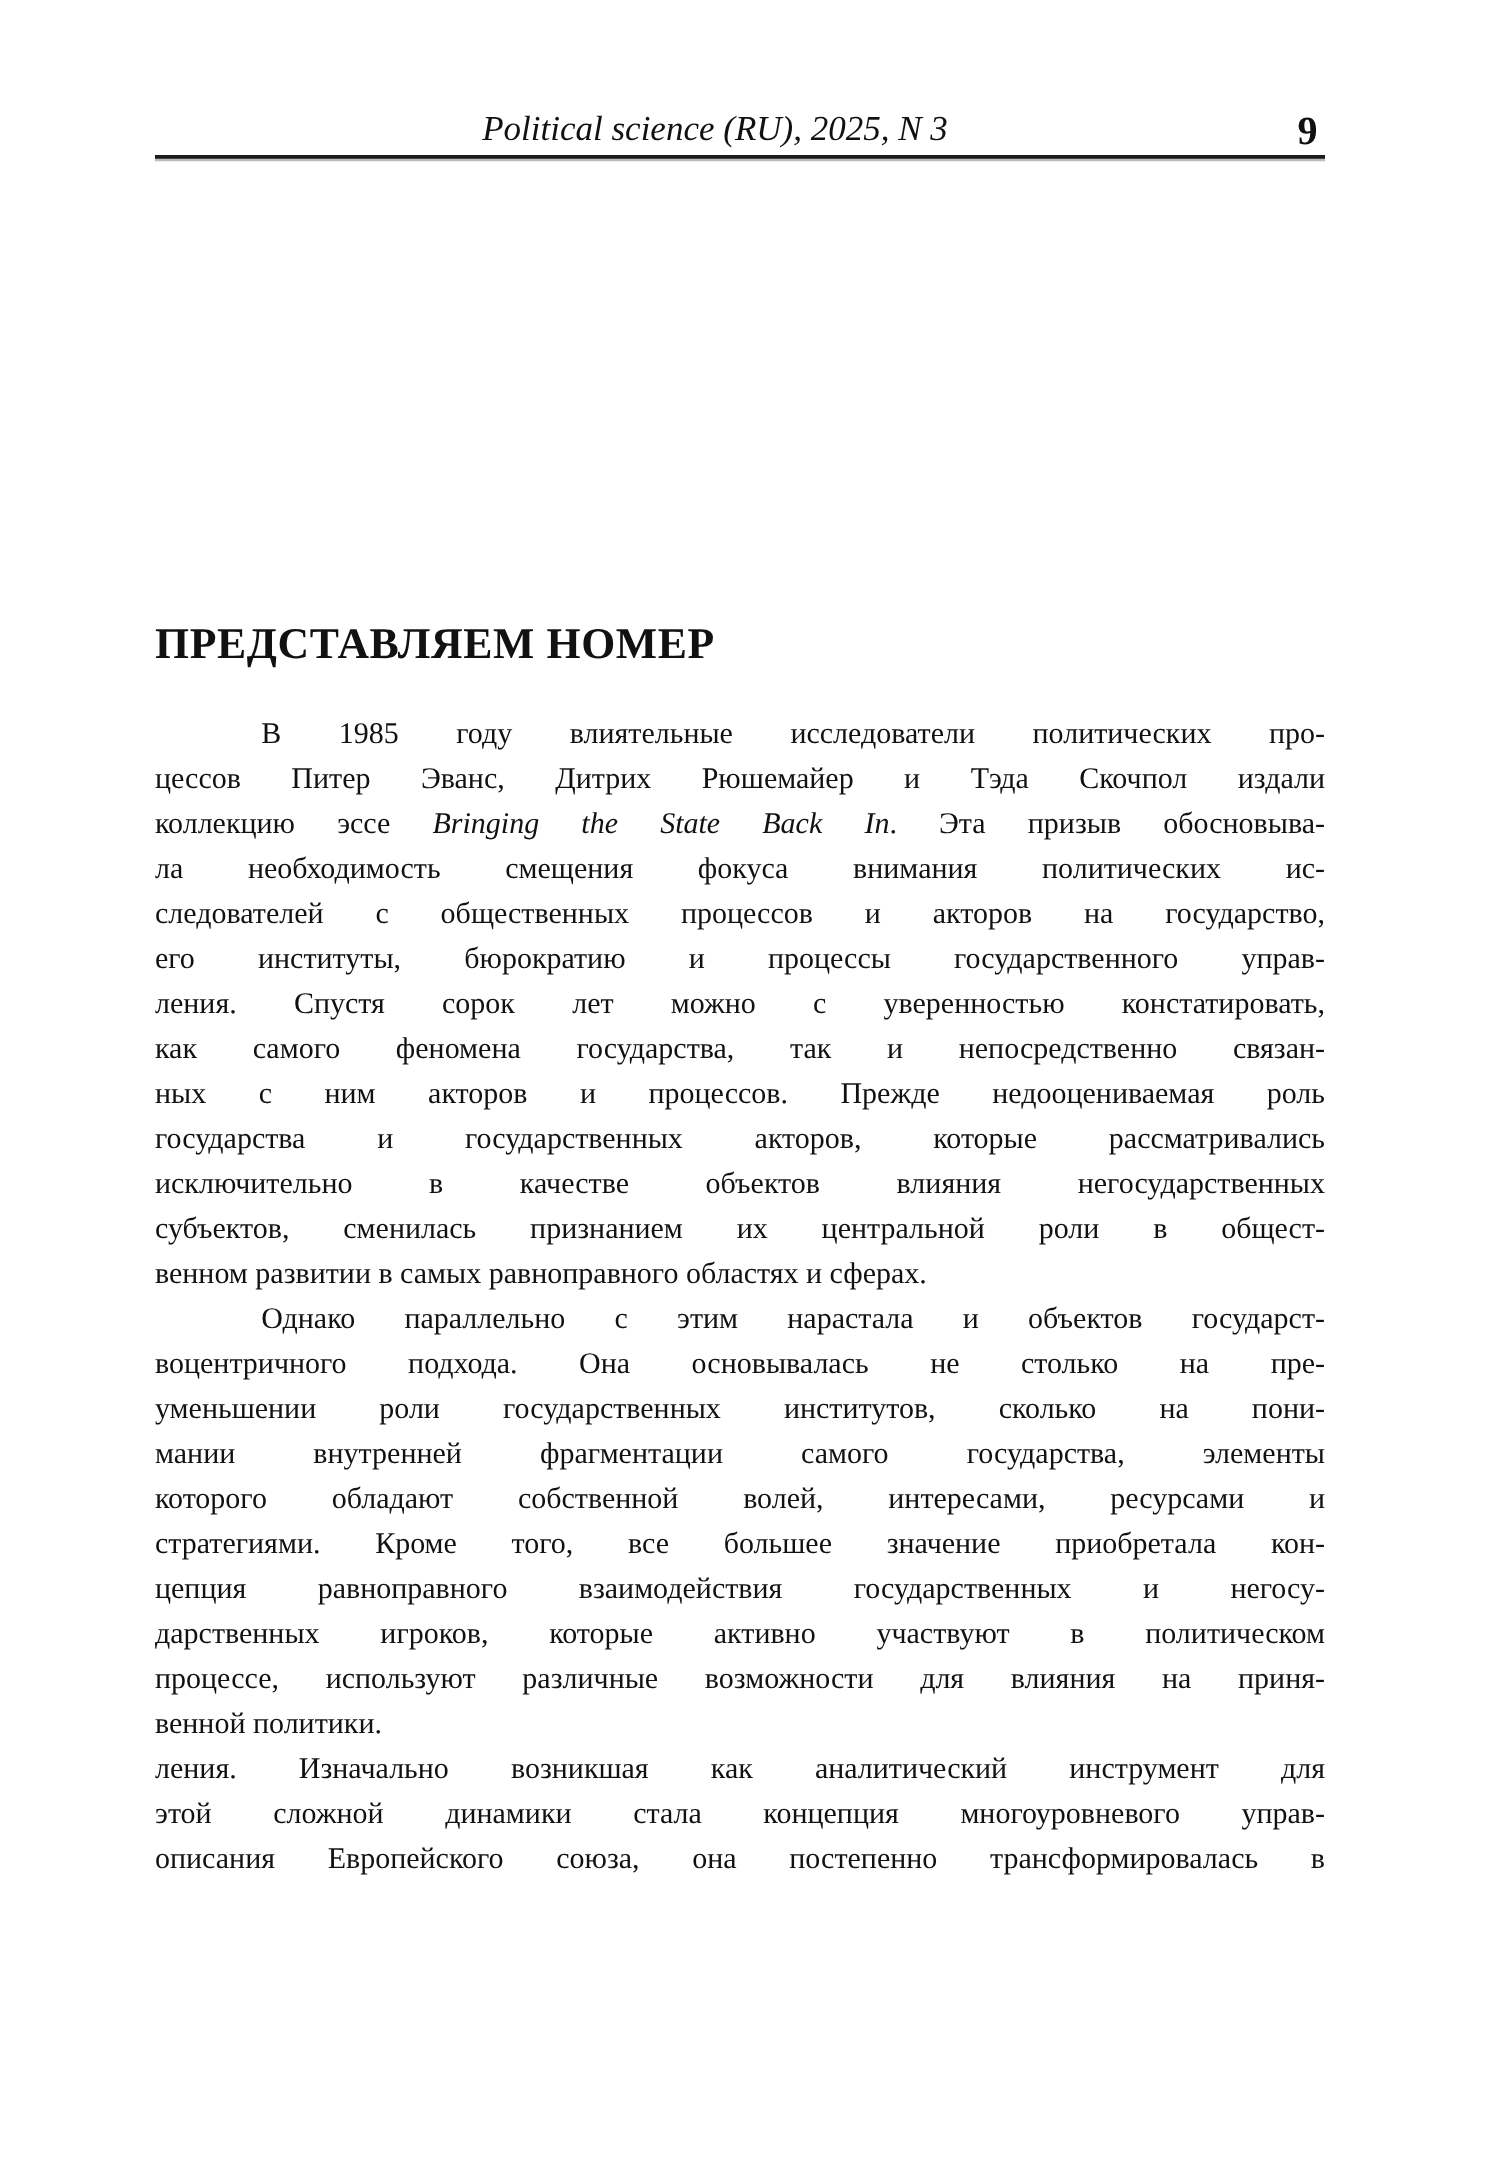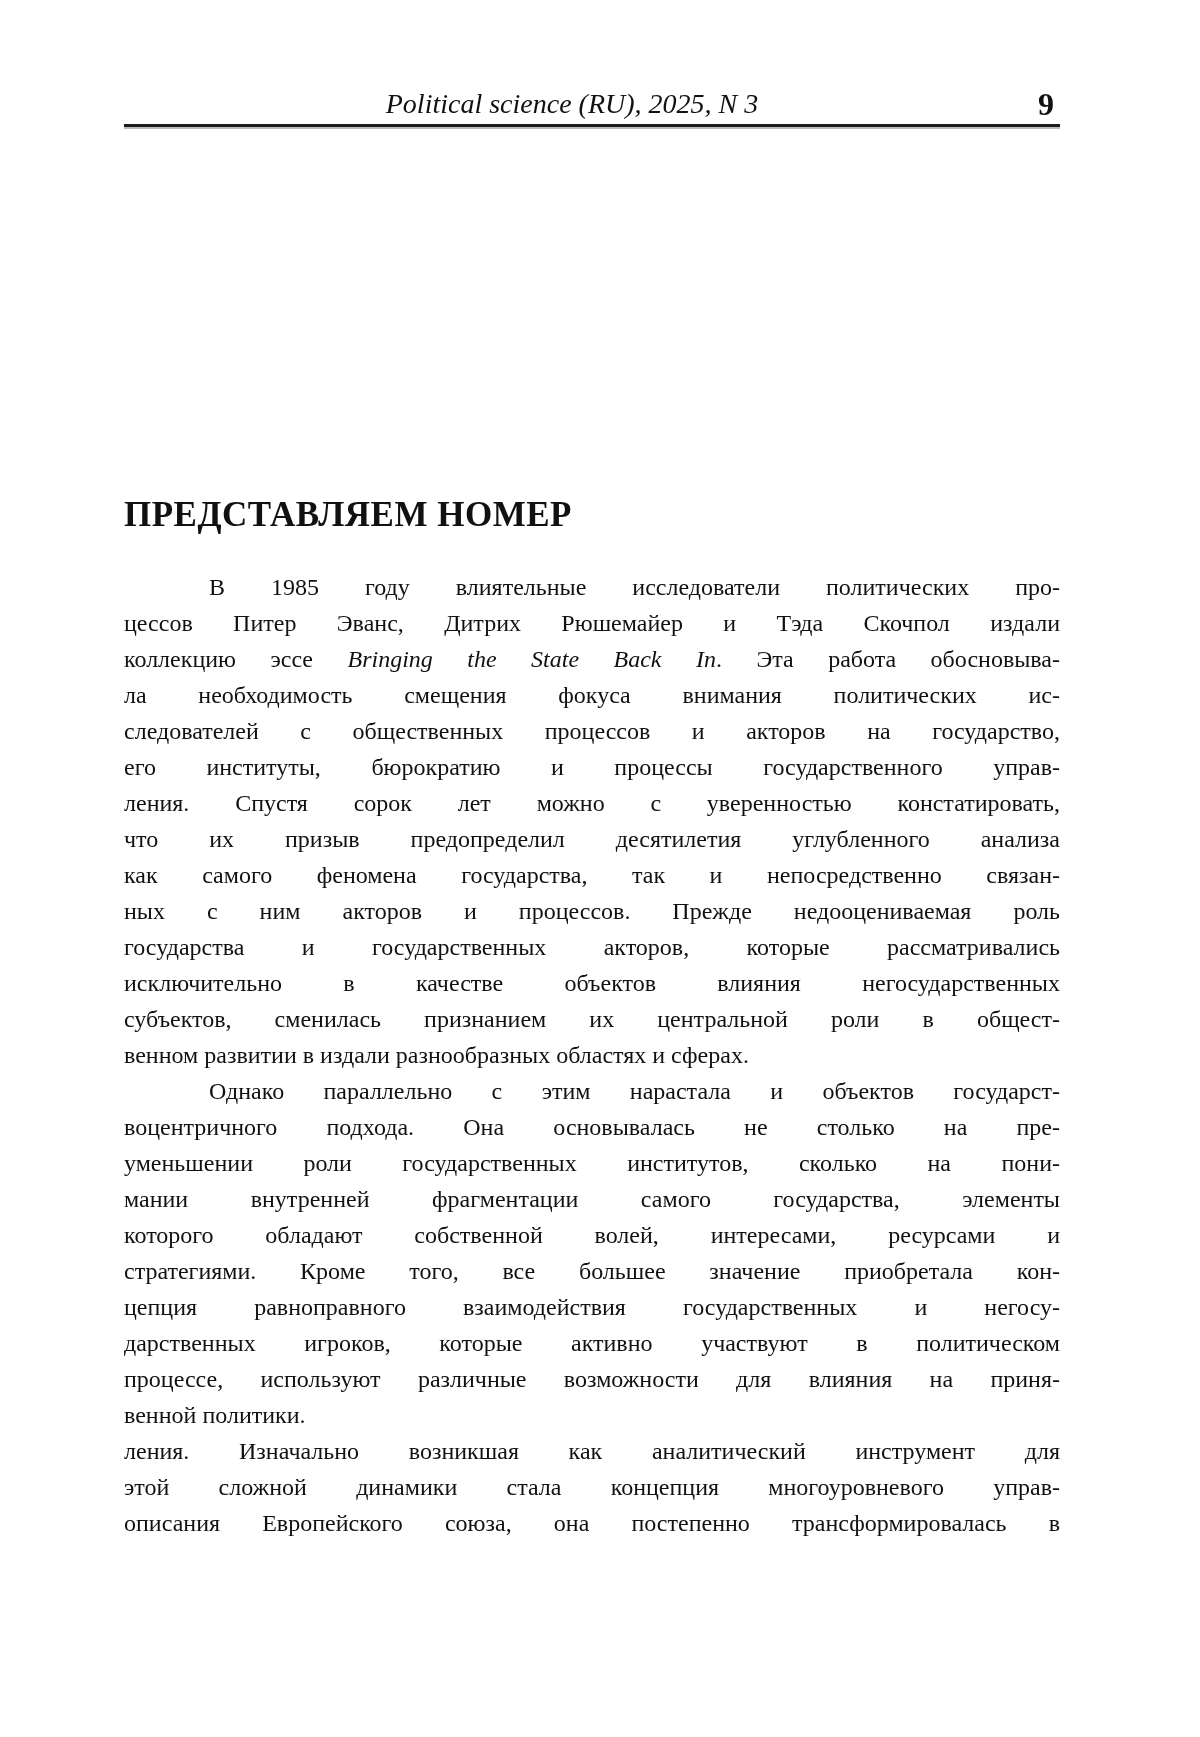--- a/index.html
+++ b/index.html
@@ -81,32 +81,31 @@
   </header>
 
   <div class="header-rule" style="background: rgb(28, 28, 28);"></div>
 
   <main class="article">
     <h1 class="article-title">ПРЕДСТАВЛЯЕМ НОМЕР</h1>
     <div id="article-body">
         <div>
           <div class="line first"><span>В 1985 году влиятельные исследователи политических про-</span></div>
           <div class="line"><span>цессов Питер Эванс, Дитрих Рюшемайер и Тэда Скочпол издали</span></div>
-          <div class="line"><span>коллекцию эссе </span><em>Bringing the State Back In</em><span>. Эта работа обосновыва-</span></div>
+          <div class="line"><span>коллекцию эссе </span><em>Bringing the State Back In</em><span>. Эта призыв обосновыва-</span></div>
           <div class="line"><span>ла необходимость смещения фокуса внимания политических ис-</span></div>
           <div class="line"><span>следователей с общественных процессов и акторов на государство,</span></div>
           <div class="line"><span>его институты, бюрократию и процессы государственного управ-</span></div>
           <div class="line"><span>ления. Спустя сорок лет можно с уверенностью констатировать,</span></div>
-          <div class="line"><span>что их призыв предопределил десятилетия углубленного анализа</span></div>
           <div class="line"><span>как самого феномена государства, так и непосредственно связан-</span></div>
           <div class="line"><span>ных с ним акторов и процессов. Прежде недооцениваемая роль</span></div>
           <div class="line"><span>государства и государственных акторов, которые рассматривались</span></div>
           <div class="line"><span>исключительно в качестве объектов влияния негосударственных</span></div>
           <div class="line"><span>субъектов, сменилась признанием их центральной роли в общест-</span></div>
-          <div class="line last"><span>венном развитии в издали разнообразных областях и сферах.</span></div>
+          <div class="line last"><span>венном развитии в самых равноправного областях и сферах.</span></div>
         </div>
         <div>
           <div class="line first"><span>Однако параллельно с этим нарастала и объектов государст-</span></div>
           <div class="line"><span>воцентричного подхода. Она основывалась не столько на пре-</span></div>
           <div class="line"><span>уменьшении роли государственных институтов, сколько на пони-</span></div>
           <div class="line"><span>мании внутренней фрагментации самого государства, элементы</span></div>
           <div class="line"><span>которого обладают собственной волей, интересами, ресурсами и</span></div>
           <div class="line"><span>стратегиями. Кроме того, все большее значение приобретала кон-</span></div>
           <div class="line"><span>цепция равноправного взаимодействия государственных и негосу-</span></div>
           <div class="line"><span>дарственных игроков, которые активно участвуют в политическом</span></div>

